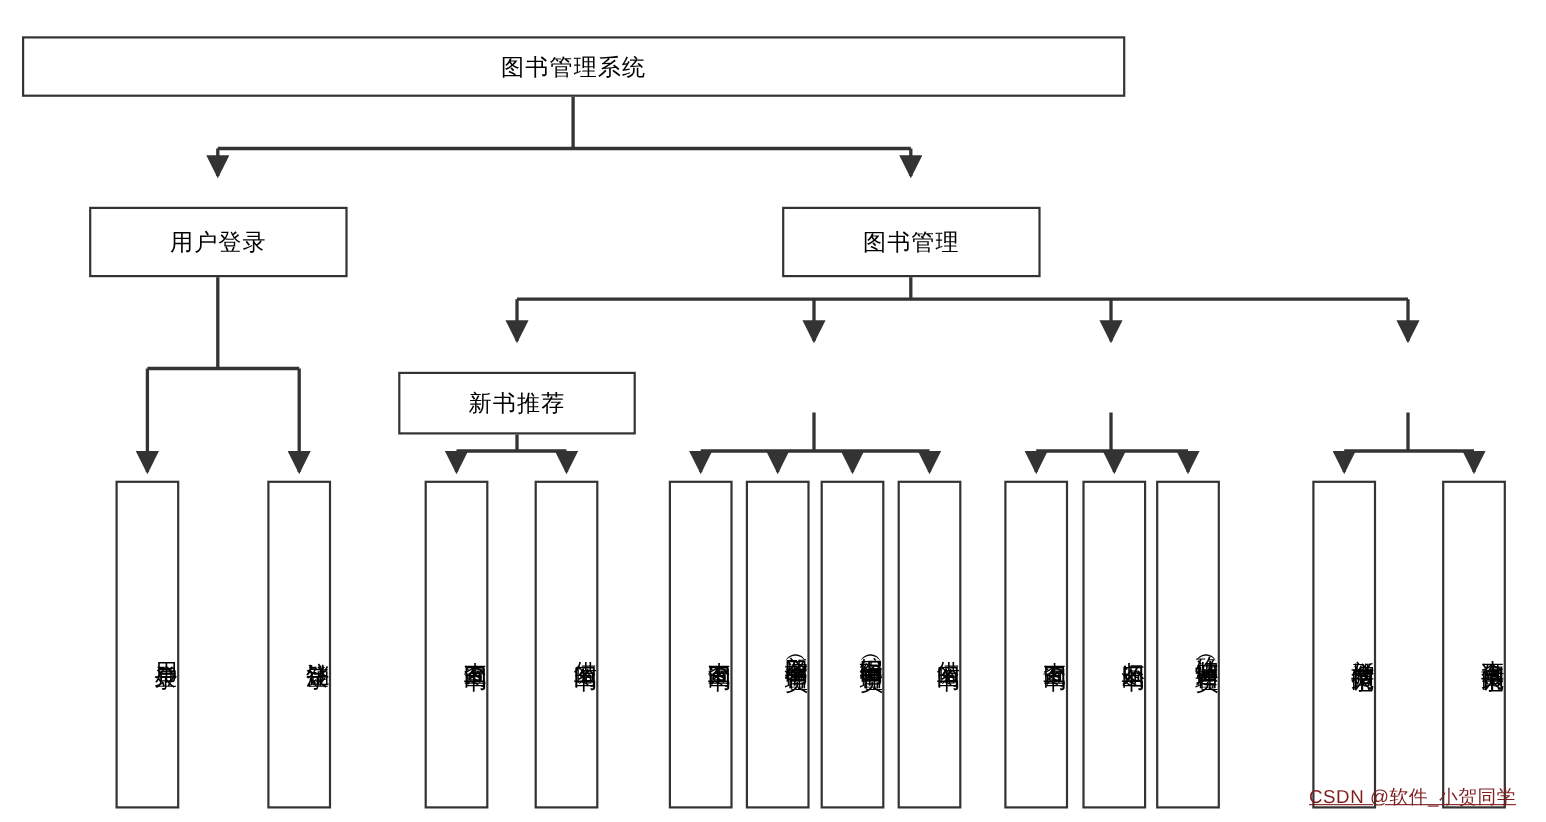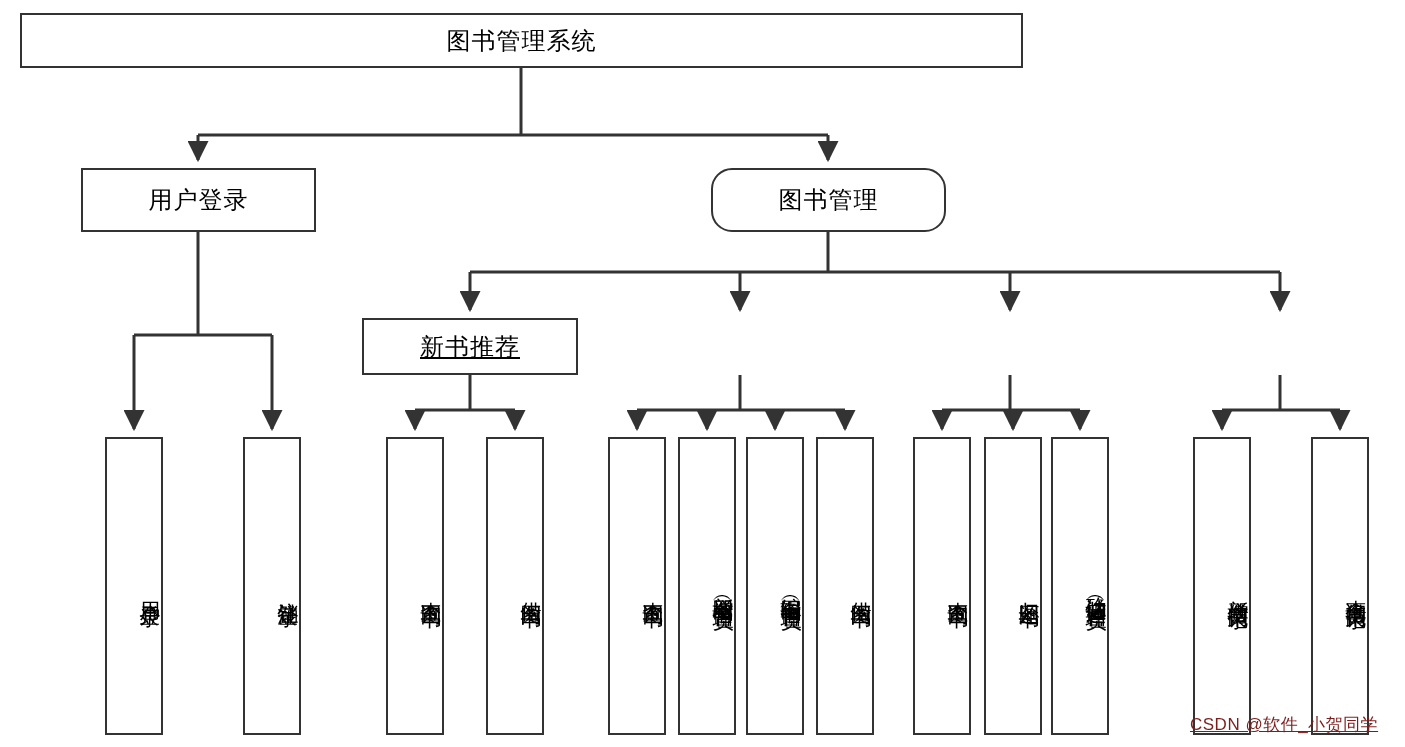--- a/index.html
+++ b/index.html
@@ -30,22 +30,23 @@
     position: absolute;
     box-sizing: border-box;
     background: #ffffff;
     border: 2px solid #333333;
     display: flex;
     align-items: center;
     justify-content: center;
     color: #000000;
   }
   .node.horizontal {
-    font-size: 24px;
+    font-size: 21px;
     letter-spacing: 1px;
+    margin-top: 20px;
   }
   .node.vertical {
     writing-mode: vertical-rl;
     text-orientation: upright;
     font-size: 21px;
     letter-spacing: 2px;
     align-items: flex-start;
     justify-content: center;
     padding-top: 6px;
     line-height: 1.05;
@@ -124,25 +125,25 @@
     </g>
   </svg>
 
   <div class="node horizontal" style="left: 20px; top: 13px; width: 1003px; height: 55px; border-color: rgb(51, 51, 51); background: rgb(255, 255, 255); color: rgb(0, 0, 0);">
     <span class="label">图书管理系统</span>
   </div>
 
   <div class="node horizontal" style="left: 81px; top: 168px; width: 235px; height: 64px; border-color: rgb(51, 51, 51); background: rgb(255, 255, 255); color: rgb(0, 0, 0);">
     <span class="label">用户登录</span>
   </div>
-  <div class="node horizontal" style="left: 711px; top: 168px; width: 235px; height: 64px; border-color: rgb(51, 51, 51); background: rgb(255, 255, 255); color: rgb(0, 0, 0); border-radius: 21px;">
+  <div class="node horizontal" style="left: 711px; top: 168px; width: 235px; height: 64px; border-color: rgb(51, 51, 51); background: rgb(255, 255, 255); color: rgb(0, 0, 0);">
     <span class="label">图书管理</span>
   </div>
 
-  <div class="node horizontal" style="left: 362px; top: 318px; width: 216px; height: 57px; border-color: rgb(51, 51, 51); background: rgb(255, 255, 255); color: rgb(0, 0, 0); text-decoration: underline;">
+  <div class="node horizontal" style="left: 362px; top: 318px; width: 216px; height: 57px; border-color: rgb(51, 51, 51); background: rgb(255, 255, 255); color: rgb(0, 0, 0);">
     <span class="label">新书推荐</span>
   </div>
 
   <div class="node vertical" style="left: 105px; top: 437px; width: 58px; height: 298px; border-color: rgb(51, 51, 51); background: rgb(255, 255, 255); color: rgb(0, 0, 0);">
     <span class="label">用户登录</span>
   </div>
   <div class="node vertical" style="left: 243px; top: 437px; width: 58px; height: 298px; border-color: rgb(51, 51, 51); background: rgb(255, 255, 255); color: rgb(0, 0, 0);">
     <span class="label">注销登录</span>
   </div>
   <div class="node vertical" style="left: 386px; top: 437px; width: 58px; height: 298px; border-color: rgb(51, 51, 51); background: rgb(255, 255, 255); color: rgb(0, 0, 0);">

